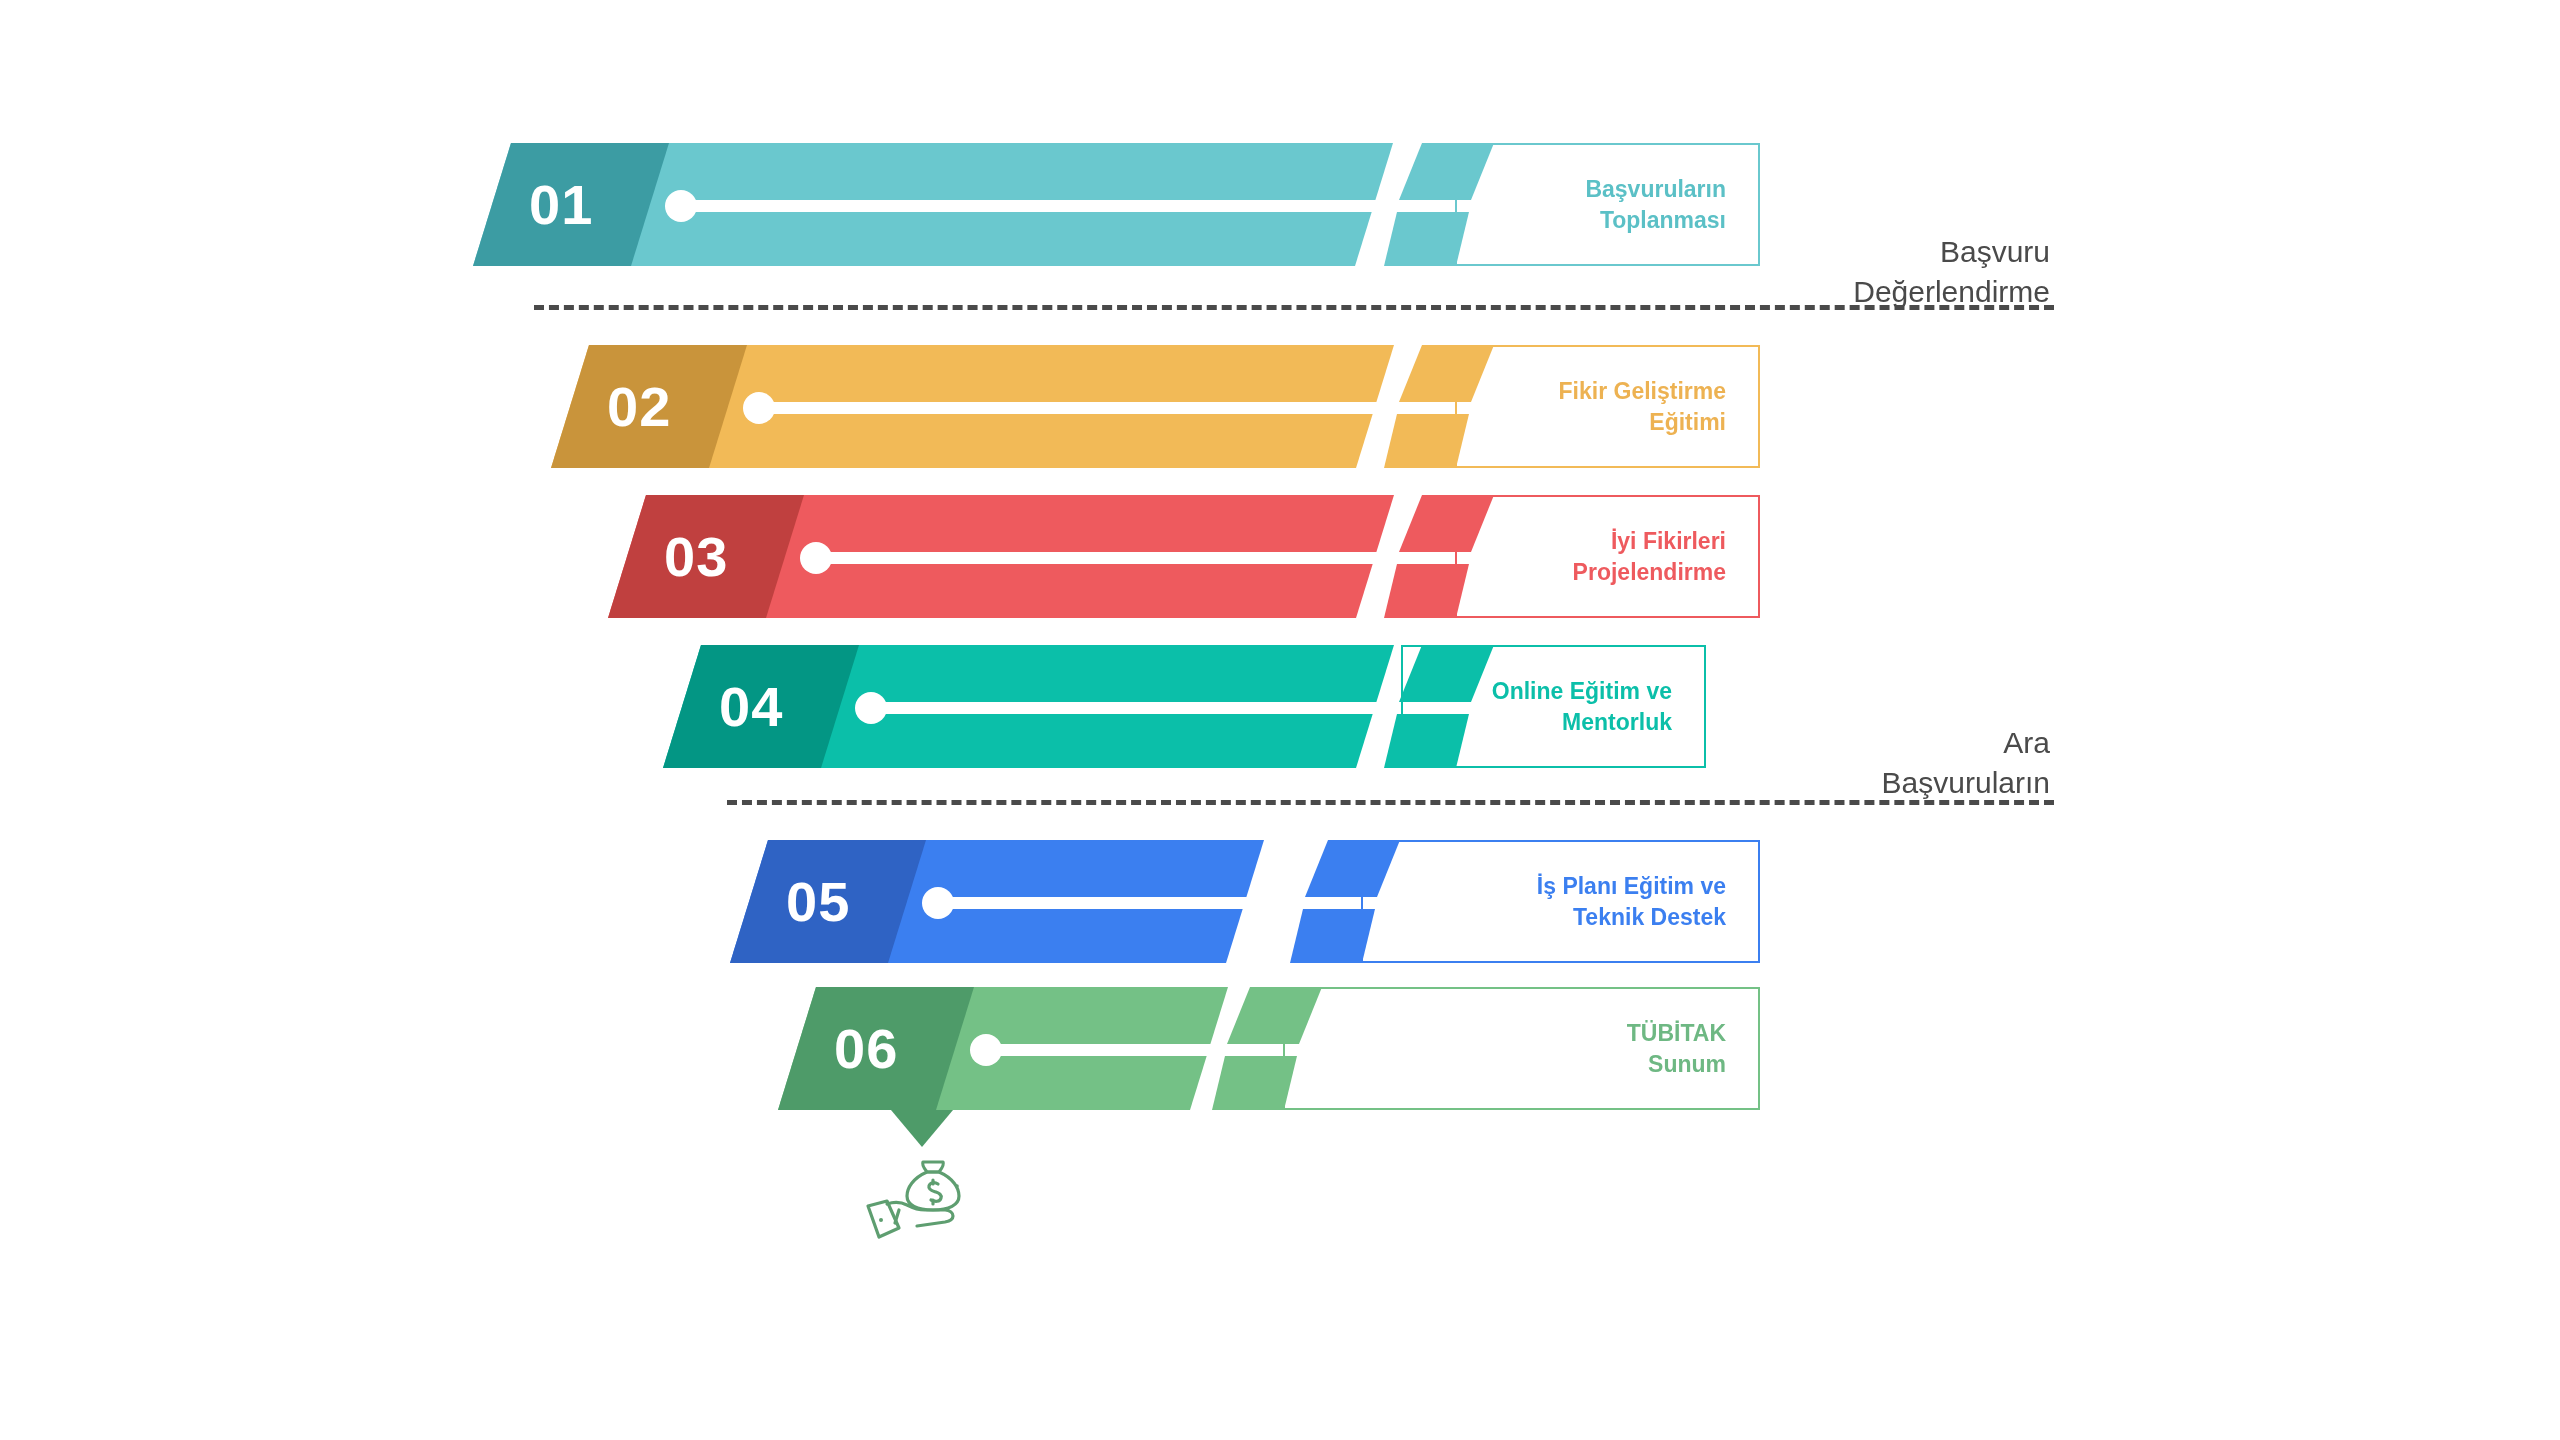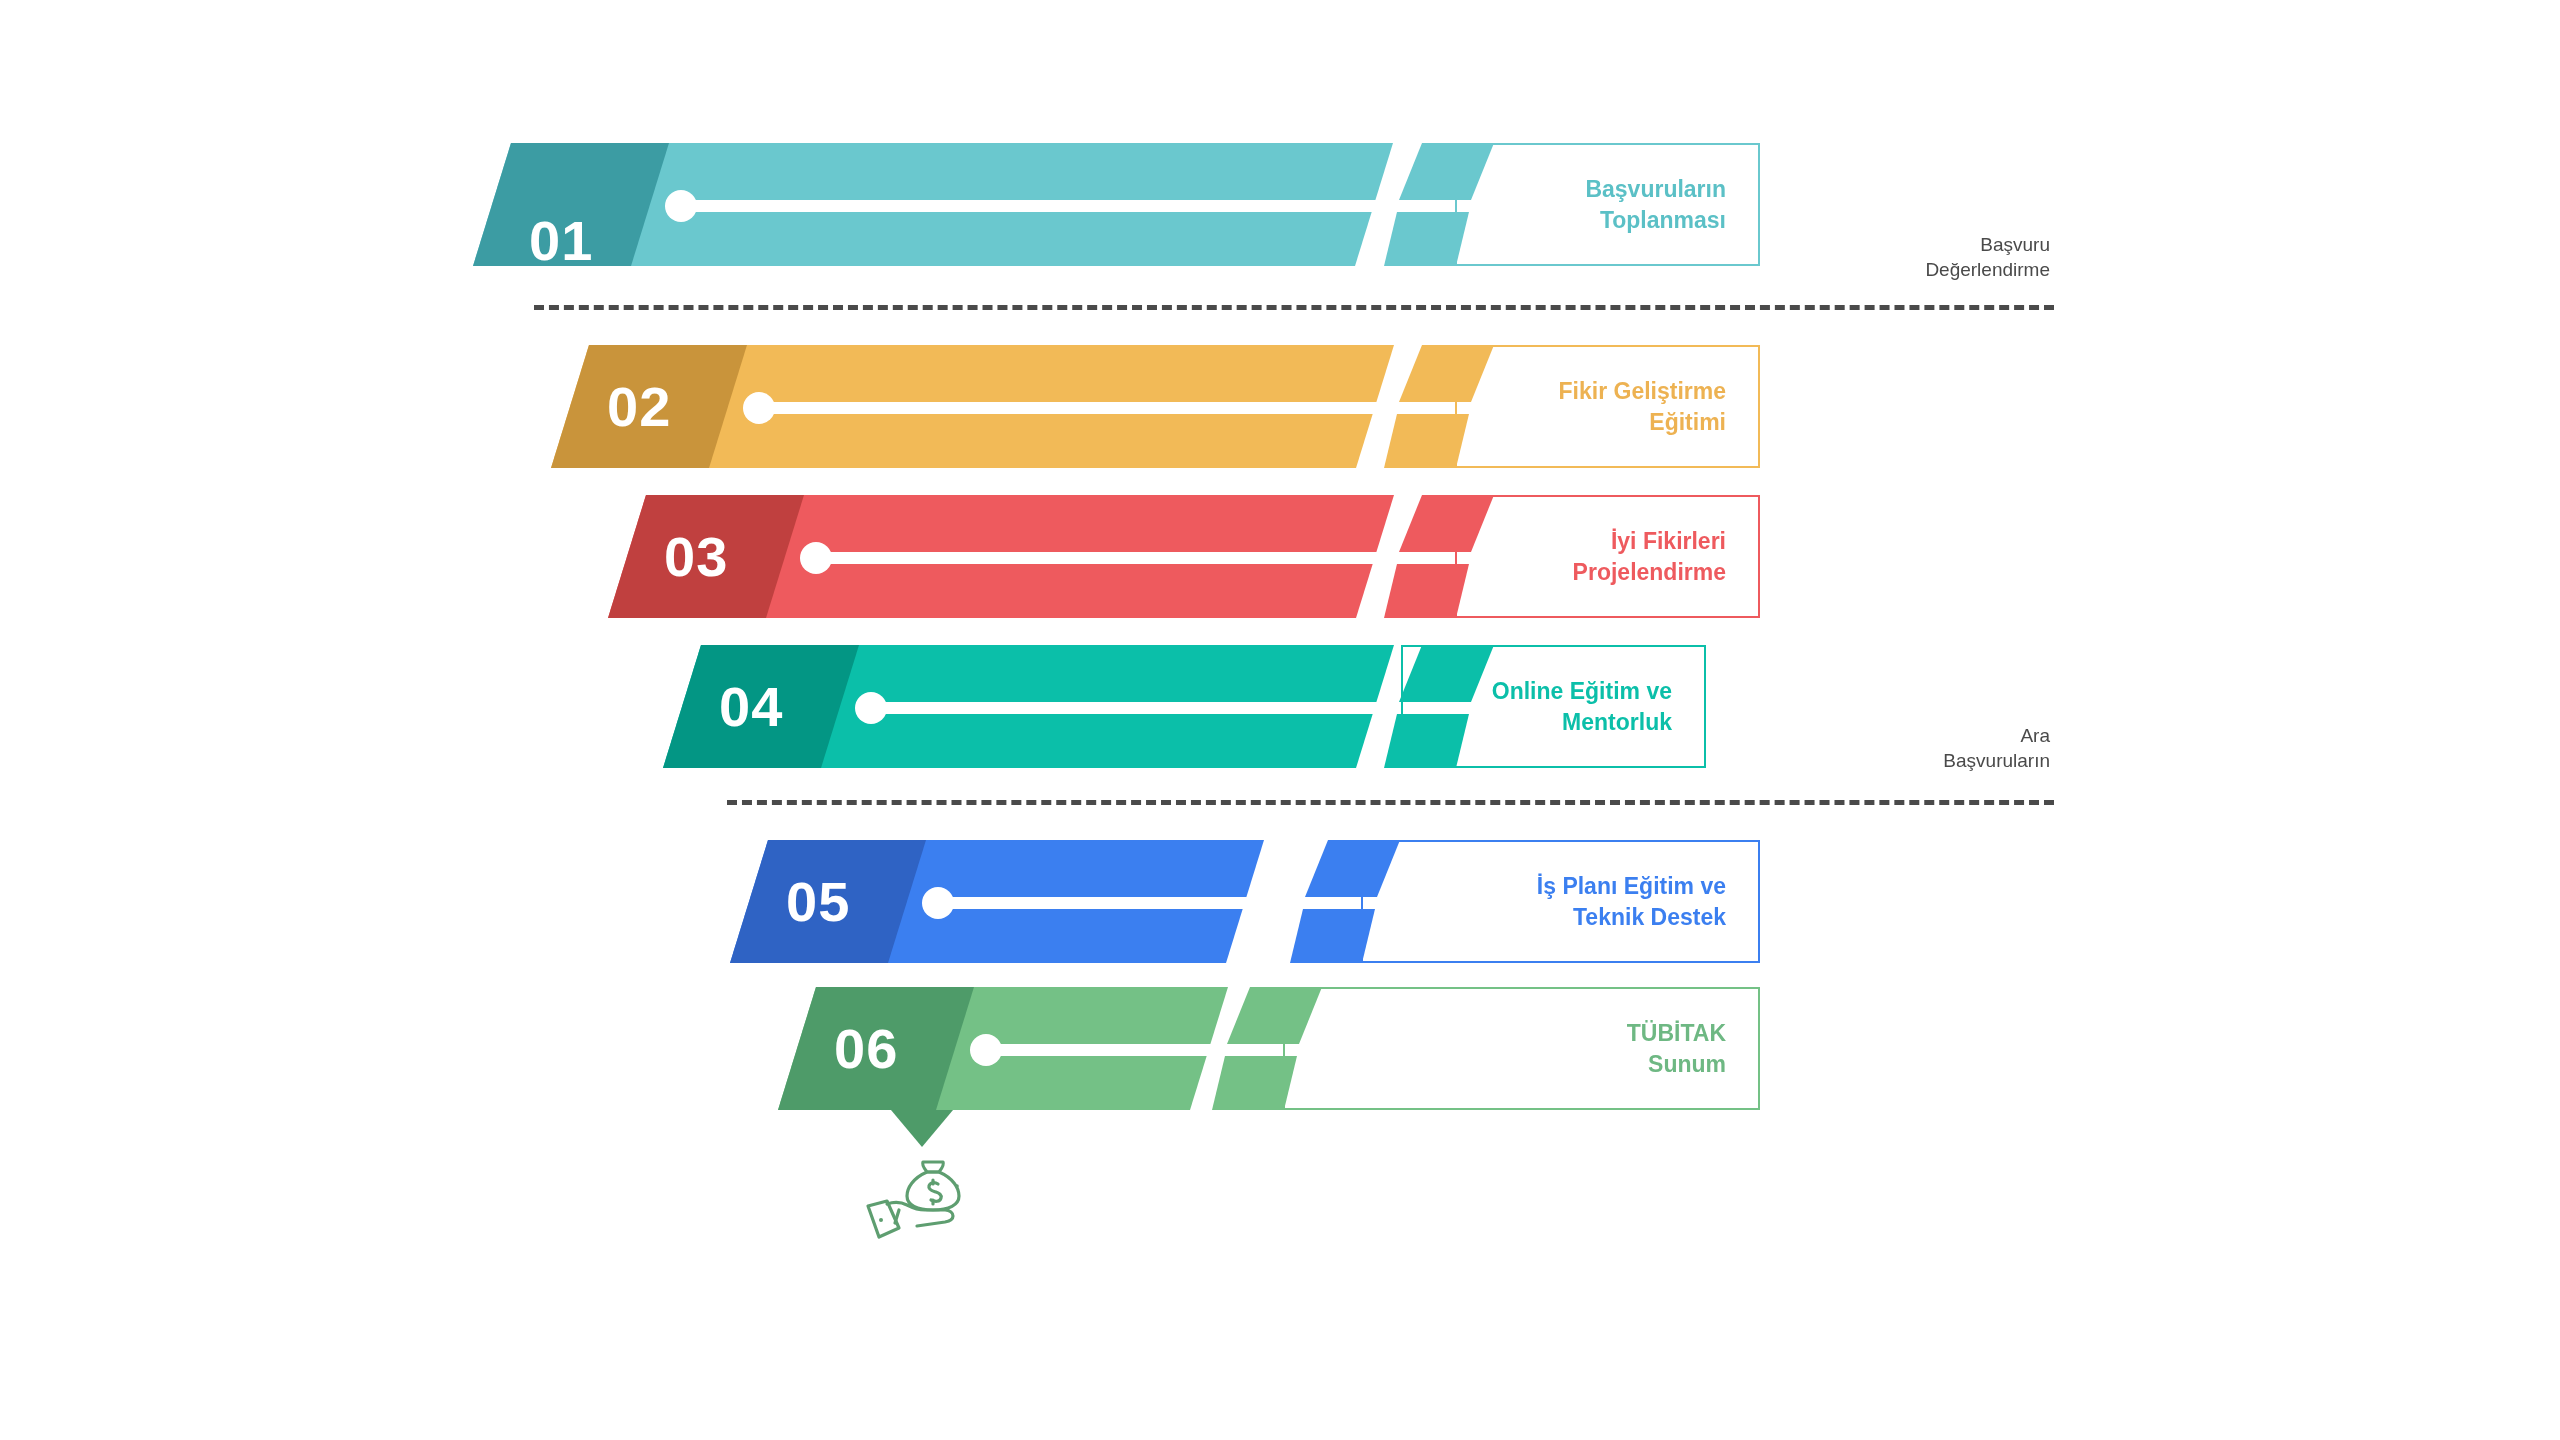--- a/index.html
+++ b/index.html
@@ -49,21 +49,21 @@
   }
 
   .accent { position:absolute; z-index:3; overflow:visible; }
 
   .divider { position:absolute; height:0; border-top:5px dashed #4a4a4a; }
 
   .phase {
     position:absolute;
     text-align:right;
     color:#4a4a4a;
-    font-size:19px;
+    font-size:30px;
     line-height:1.32;
     white-space:pre-line;
   }
 
   .footer-icon { position:absolute; }
   .footer-text {
     position:absolute;
     text-align:center;
     color:#4a4a4a;
     font-size:27px;
@@ -77,21 +77,21 @@
 <div id="stage">
 
   <div class="row" style="left:0;top:0;">
     <div class="bar-wrap" style="left:473px;top:143px;width:920px;height:123px;">
       <svg class="bar-svg" width="920" height="123" viewBox="0 0 920 123">
         <polygon points="38,0 920,0 882,123 0,123" fill="#6AC8CE"></polygon>
         <polygon points="38,0 196,0 158,123 0,123" fill="#3C9CA3"></polygon>
         <circle cx="208" cy="63" r="16" fill="#ffffff"></circle>
         <rect x="208" y="57" width="712" height="12" fill="#ffffff"></rect>
       </svg>
-      <div class="num" style="left:56px;top:34px;margin-top:36px;">01</div>
+      <div class="num" style="left:56px;top:34px;">01</div>
     </div>
     <svg class="accent" width="110" height="123" viewBox="0 0 110 123" style="left:1384px;top:143px;">
       <polygon points="38,0 110,0 87,57 15,57" fill="#6AC8CE"></polygon>
       <polygon points="13,69 85,69 72,123 0,123" fill="#6AC8CE"></polygon>
     </svg>
     <div class="labelbox" style="left:1455px;top:143px;width:305px;height:123px;border-color:#6AC8CE;">
       <div class="labeltext" style="color:#5BC0C6;">Başvuruların
 Toplanması</div>
     </div>
   </div>

